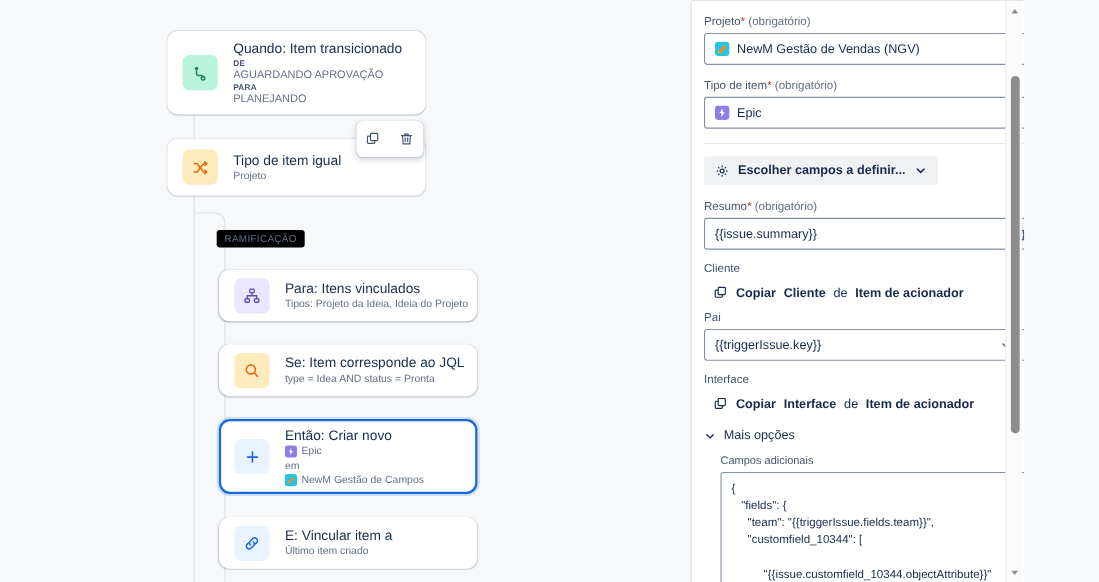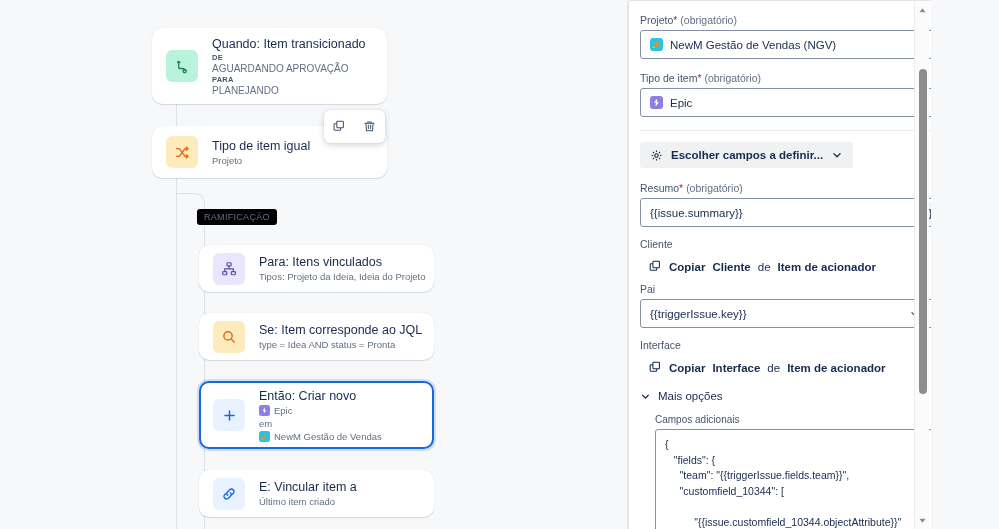--- a/index.html
+++ b/index.html
@@ -284,21 +284,21 @@
           <span class="card-sub">Epic</span>
         </div>
         <div class="card-sub">em</div>
         <div class="inline-row">
           <span class="mini-icon" style="background:#2cc3e0;">
             <svg width="7" height="7" viewBox="0 0 10 10">
                 <path d="M1.2 7.6L6.4 1.4l2.3 1.9-5.2 6.2z" fill="#ff8b00"></path>
                 <path d="M0.9 8.8l.3-1.2 1.4 1.1z" fill="#fff"></path>
               </svg>
           </span>
-          <span class="card-sub">NewM Gestão de Vendas</span>
+          <span class="card-sub">NewM Gestão de Campos</span>
         </div>
       </div>
     </div>
 
     <div class="card" style="left:199px; top:470px; width:235px; height:47px;">
       <div class="card-icon" style="background:#e9f2ff;">
         <svg width="16" height="16" viewBox="0 0 20 20" fill="none" stroke="#1868db" stroke-width="1.7" stroke-linecap="round">
           <path d="M8.3 11.7a3.2 3.2 0 010-4.5l2.3-2.3a3.2 3.2 0 114.5 4.5l-1.1 1.1"></path>
           <path d="M11.7 8.3a3.2 3.2 0 010 4.5l-2.3 2.3a3.2 3.2 0 11-4.5-4.5l1.1-1.1"></path>
         </svg>

